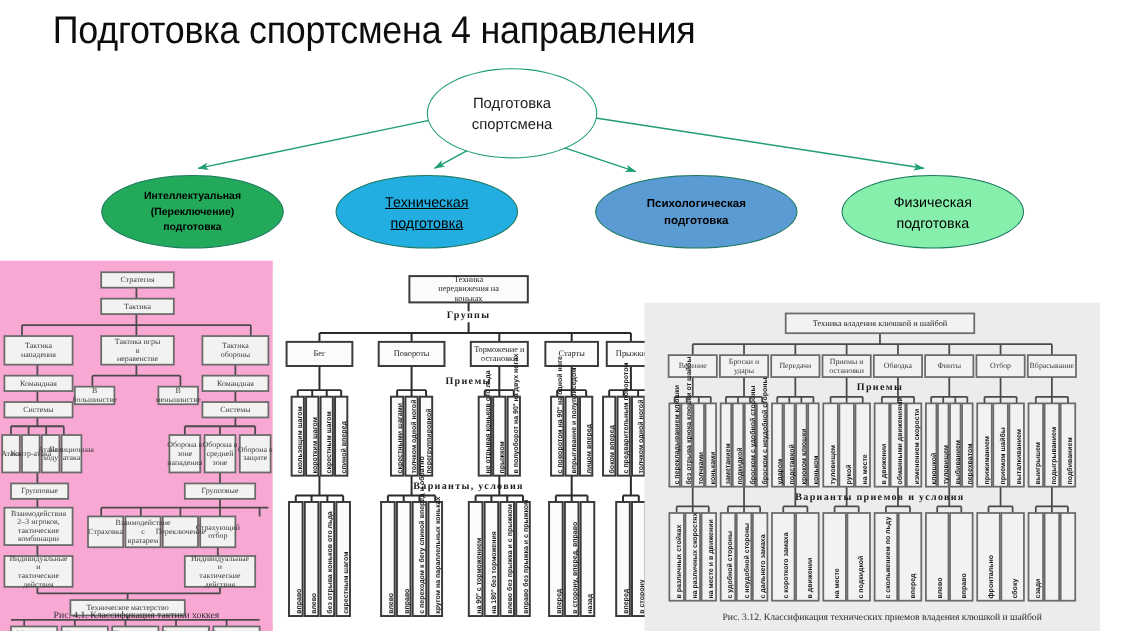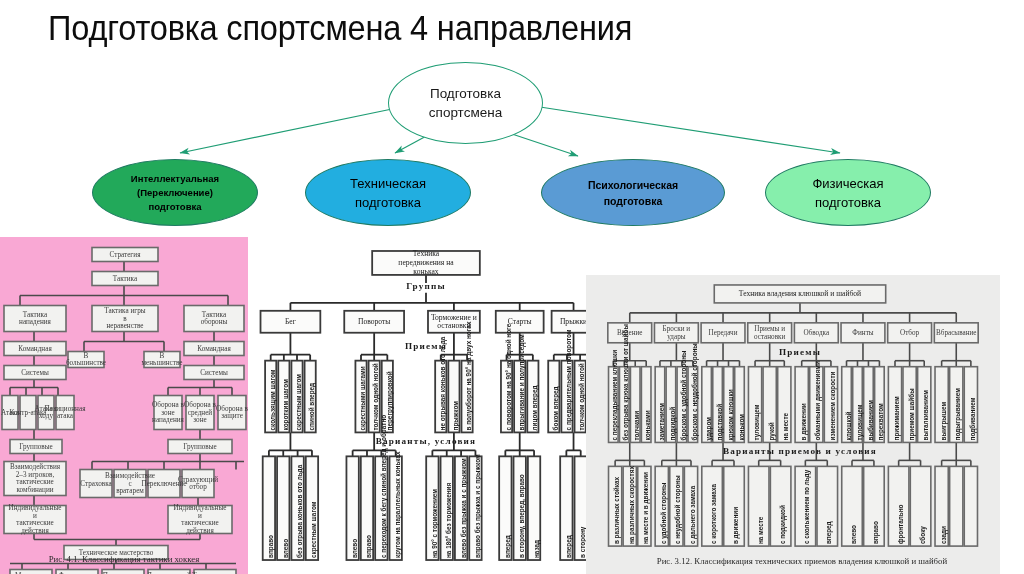--- a/index.html
+++ b/index.html
@@ -218,21 +218,21 @@
     <span class="node-label">Подготовка
 спортсмена</span>
   </div>
 
   <div class="node leaf-node" id="node-intellect" style="background: rgb(34, 169, 90); border-color: rgb(31, 122, 98); color: rgb(0, 0, 0);">
     <span class="node-label">Интеллектуальная
 (Переключение)
 подготовка</span>
   </div>
 
-  <div class="node leaf-node" id="node-technical" style="background: rgb(34, 174, 224); border-color: rgb(31, 122, 98); color: rgb(0, 0, 0);">
+  <div class="node leaf-node" id="node-technical" style="background: rgb(34, 174, 224); border-color: rgb(31, 122, 98); color: rgb(0, 0, 0); text-decoration: underline;">
     <span class="node-label">Техническая
 подготовка</span>
   </div>
 
   <div class="node leaf-node" id="node-psych" style="background: rgb(90, 155, 212); border-color: rgb(31, 122, 98); color: rgb(0, 0, 0);">
     <span class="node-label">Психологическая
 подготовка</span>
   </div>
 
   <div class="node leaf-node" id="node-physical" style="background: #86efac; border-color: rgb(31, 122, 98); color: rgb(0, 0, 0);">

